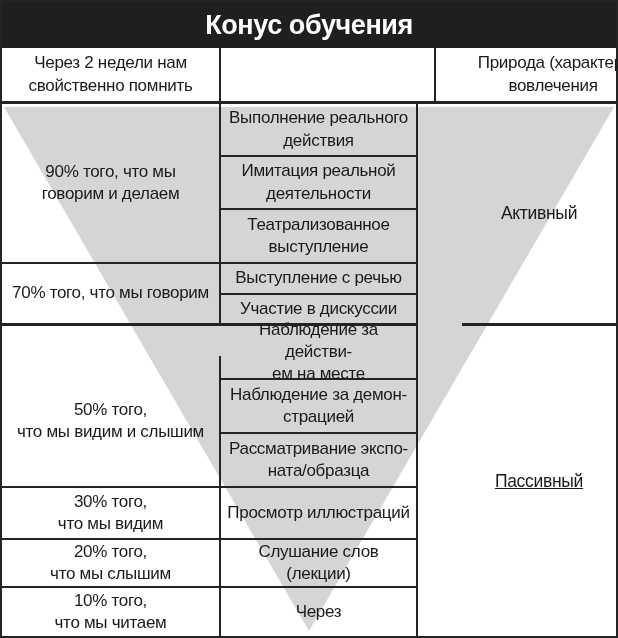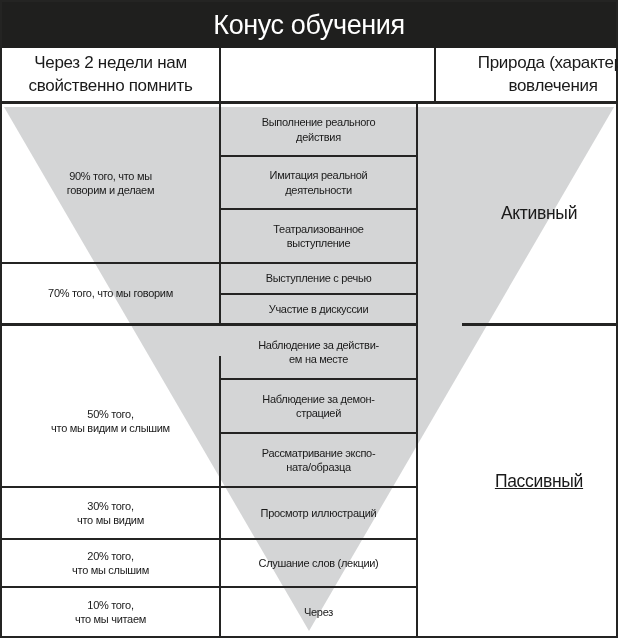--- a/index.html
+++ b/index.html
@@ -23,21 +23,21 @@
   }
   
   .title-bar{
     height:46px;
     background:var(--bar);
     display:flex;align-items:center;justify-content:center;
   }
   .title-bar span{
     color:#ffffff;
     font-size:27px;
-    font-weight:normal;
+    font-weight:bold;
     letter-spacing:-0.4px;
   }
   
   .header-row{
     display:grid;
     grid-template-columns:219px 197px 198px;
     height:56px;
     border-bottom:3px solid var(--line);
     gap:18px;
   }
@@ -65,21 +65,21 @@
     position:relative;
     display:grid;
     grid-template-columns:219px 197px 198px;
     grid-template-rows:53px 53px 54px 31px 31px 54px 54px 54px 52px 48px 48px;
     width:614px;height:532px;
   }
   .c{
     display:flex;align-items:center;justify-content:center;
     text-align:center;
     white-space:pre-line;
-    font-size:11px;line-height:1.3;letter-spacing:-0.3px;
+    font-size:17px;line-height:1.3;letter-spacing:-0.3px;
     border-right:2px solid var(--line);
     border-bottom:2px solid var(--line);
     padding:2px 4px;
     background:transparent;
   }
   .col1{grid-column:1;}
   .col2{grid-column:2;}
   .col3{grid-column:3;border-right:none;}
   .thick{border-bottom-width:3px;}
   .nobot{border-bottom:none;}

